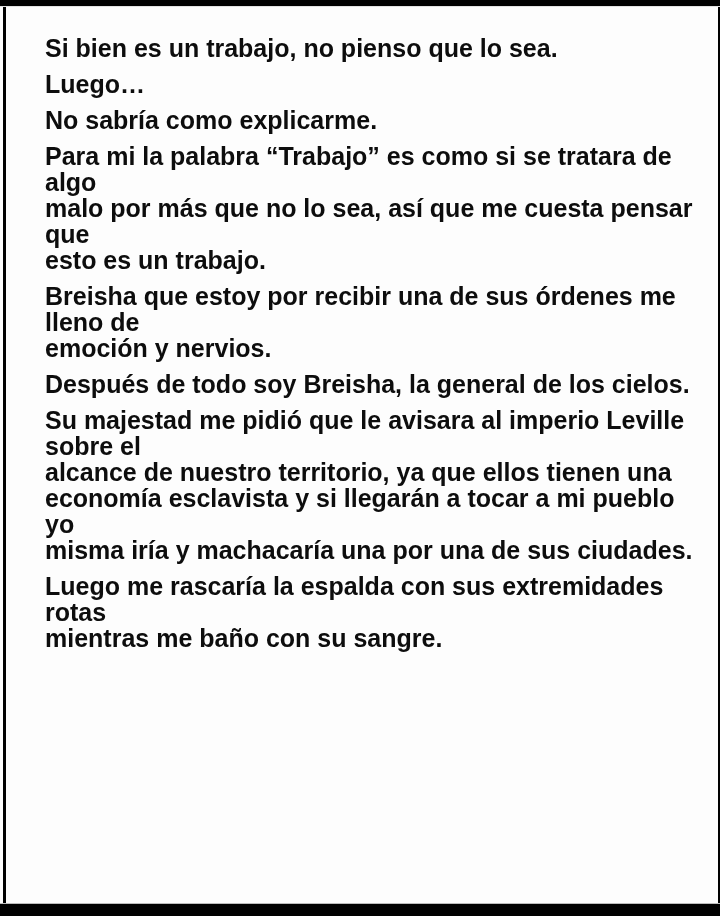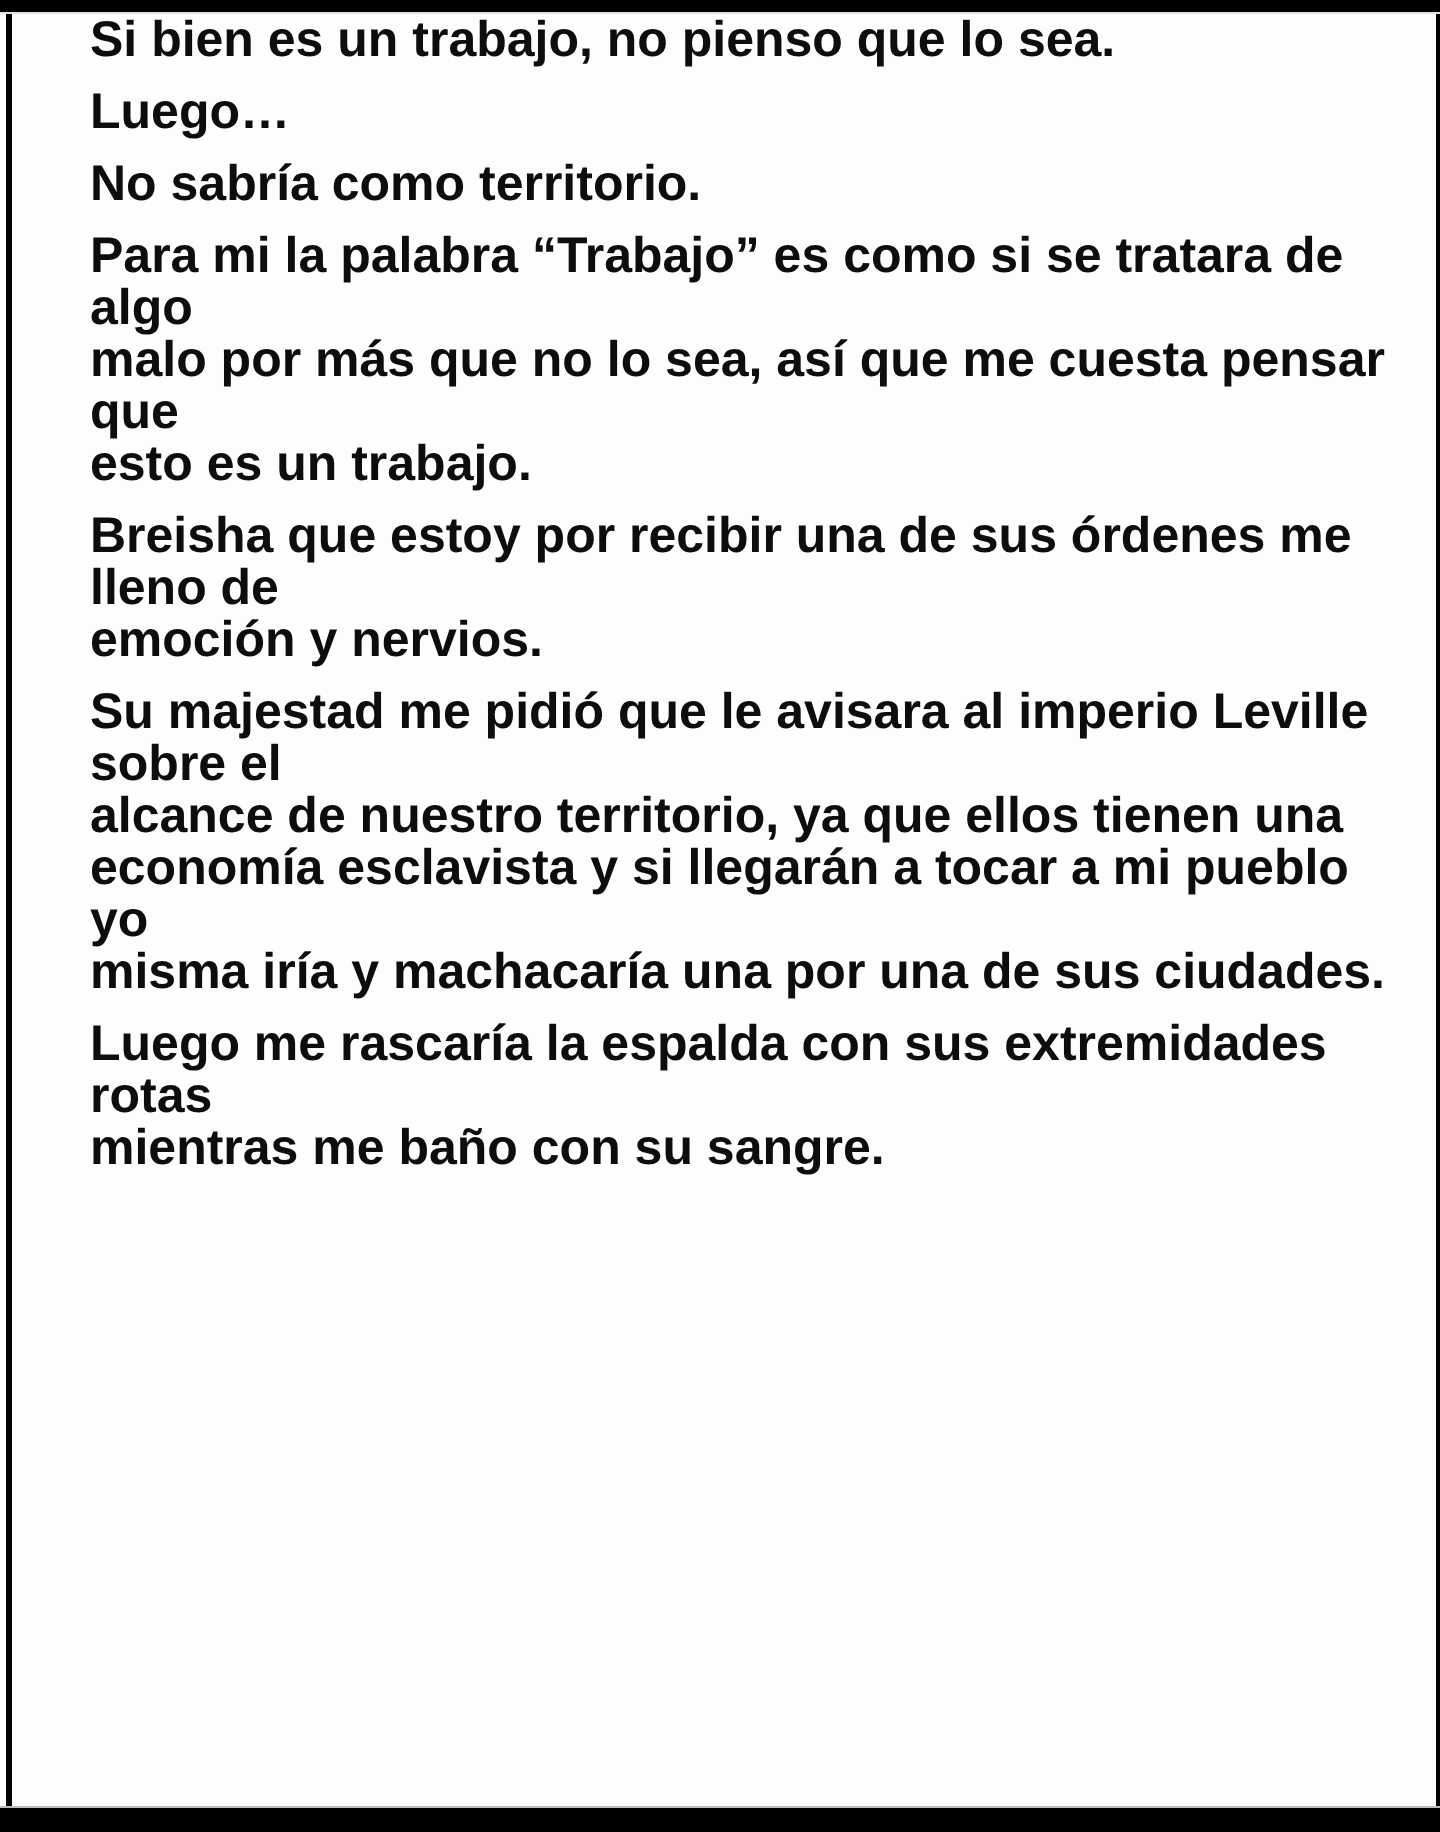--- a/index.html
+++ b/index.html
@@ -47,21 +47,21 @@
     bottom: 13px;
     width: 2px;
     background: var(--frame);
   }
   .text-panel {
     position: absolute;
     top: 7px;
     left: 6px;
     right: 2px;
     bottom: 14px;
-    padding: 0 24px 0 39px; 
+    padding: 28px 24px 0 39px; 
     overflow: hidden;
   }
   .text-panel p {
     margin: 0 0 10px 0;
     font-size: 25px;
     font-weight: 700;
     line-height: 26px;
     color: var(--text);
     white-space: pre-line;
     letter-spacing: 0;
@@ -70,26 +70,27 @@
 </head>
 <body>
 
 <div class="frame-bar-top"></div>
 <div class="frame-line-left"></div>
 <div class="frame-line-right"></div>
 
 <div class="text-panel">
     <p>Si bien es un trabajo, no pienso que lo sea.</p>
     <p>Luego…</p>
-    <p>No sabría como territorio.</p>
+    <p>No sabría como explicarme.</p>
     <p>Para mi la palabra “Trabajo” es como si se tratara de algo
 malo por más que no lo sea, así que me cuesta pensar que
 esto es un trabajo.</p>
     <p>Breisha que estoy por recibir una de sus órdenes me lleno de
 emoción y nervios.</p>
+    <p>Después de todo soy Breisha, la general de los cielos.</p>
     <p>Su majestad me pidió que le avisara al imperio Leville sobre el
 alcance de nuestro territorio, ya que ellos tienen una
 economía esclavista y si llegarán a tocar a mi pueblo yo
 misma iría y machacaría una por una de sus ciudades.</p>
     <p>Luego me rascaría la espalda con sus extremidades rotas
 mientras me baño con su sangre.</p>
   </div>
 
 <div class="frame-bar-bottom"></div>
 

